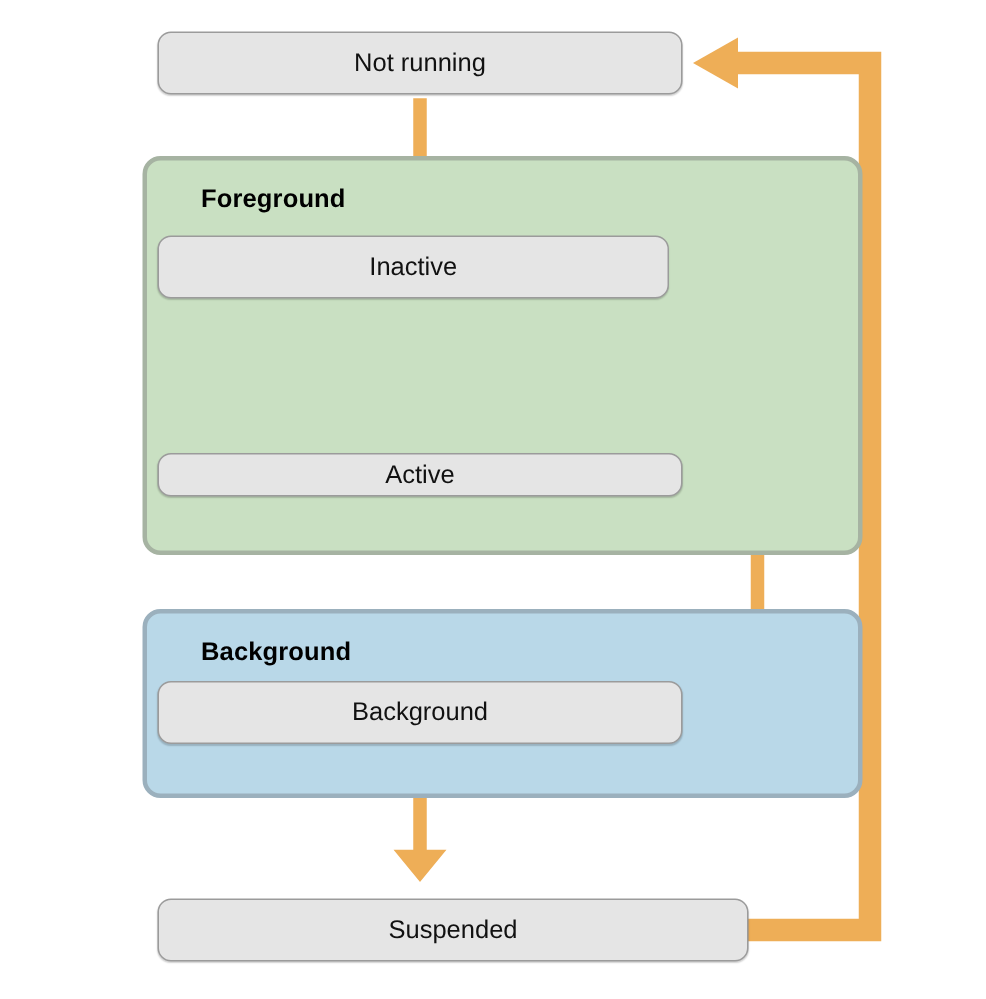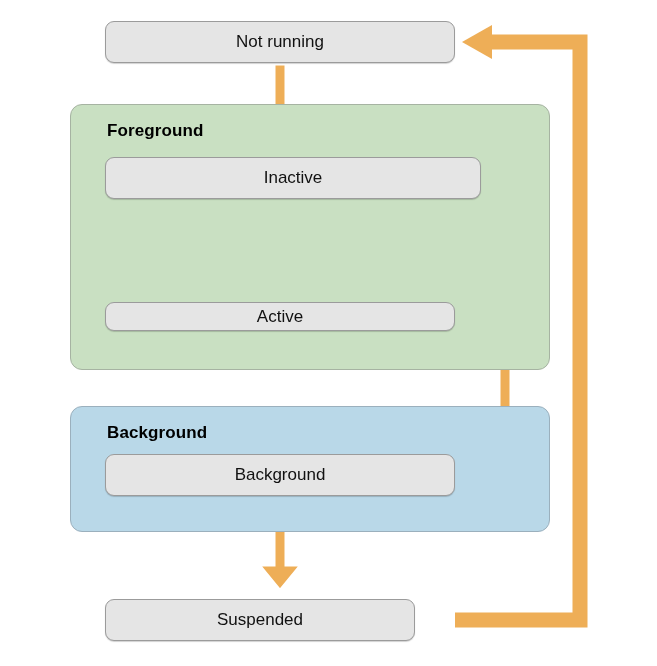--- a/index.html
+++ b/index.html
@@ -21,22 +21,23 @@
     position: absolute;
     left: 0;
     top: 0;
     width: 657px;
     height: 666px;
     pointer-events: none;
   }
   .group-panel {
     position: absolute;
     border-radius: 12px;
-    border: 1px solid #ec4899;
+    border: 3px solid #ec4899;
     box-sizing: border-box;
+    margin-left: 25px;
   }
   .group-panel.foreground {
     left: 70px;
     top: 104px;
     width: 480px;
     height: 266px;
     background: #c9e0c2;
     border-color: #a6b3a2;
   }
   .group-panel.background {
@@ -73,39 +74,39 @@
   }
   .state-box.not-running {
     left: 105px;
     top: 21px;
     width: 350px;
     height: 42px;
   }
   .state-box.inactive {
     left: 105px;
     top: 157px;
-    width: 376px;
+    width: 341px;
     height: 42px;
   }
   .state-box.active {
     left: 105px;
     top: 302px;
     width: 350px;
     height: 29px;
   }
   .state-box.background-state {
     left: 105px;
     top: 454px;
     width: 350px;
     height: 42px;
   }
   .state-box.suspended {
     left: 105px;
     top: 599px;
-    width: 310px;
+    width: 394px;
     height: 42px;
   }
 </style>
 </head>
 <body>
 
 <div id="diagram-root">
 
   <svg id="arrow-layer" viewBox="0 0 657 666" width="657" height="666" xmlns="http://www.w3.org/2000/svg">
 

